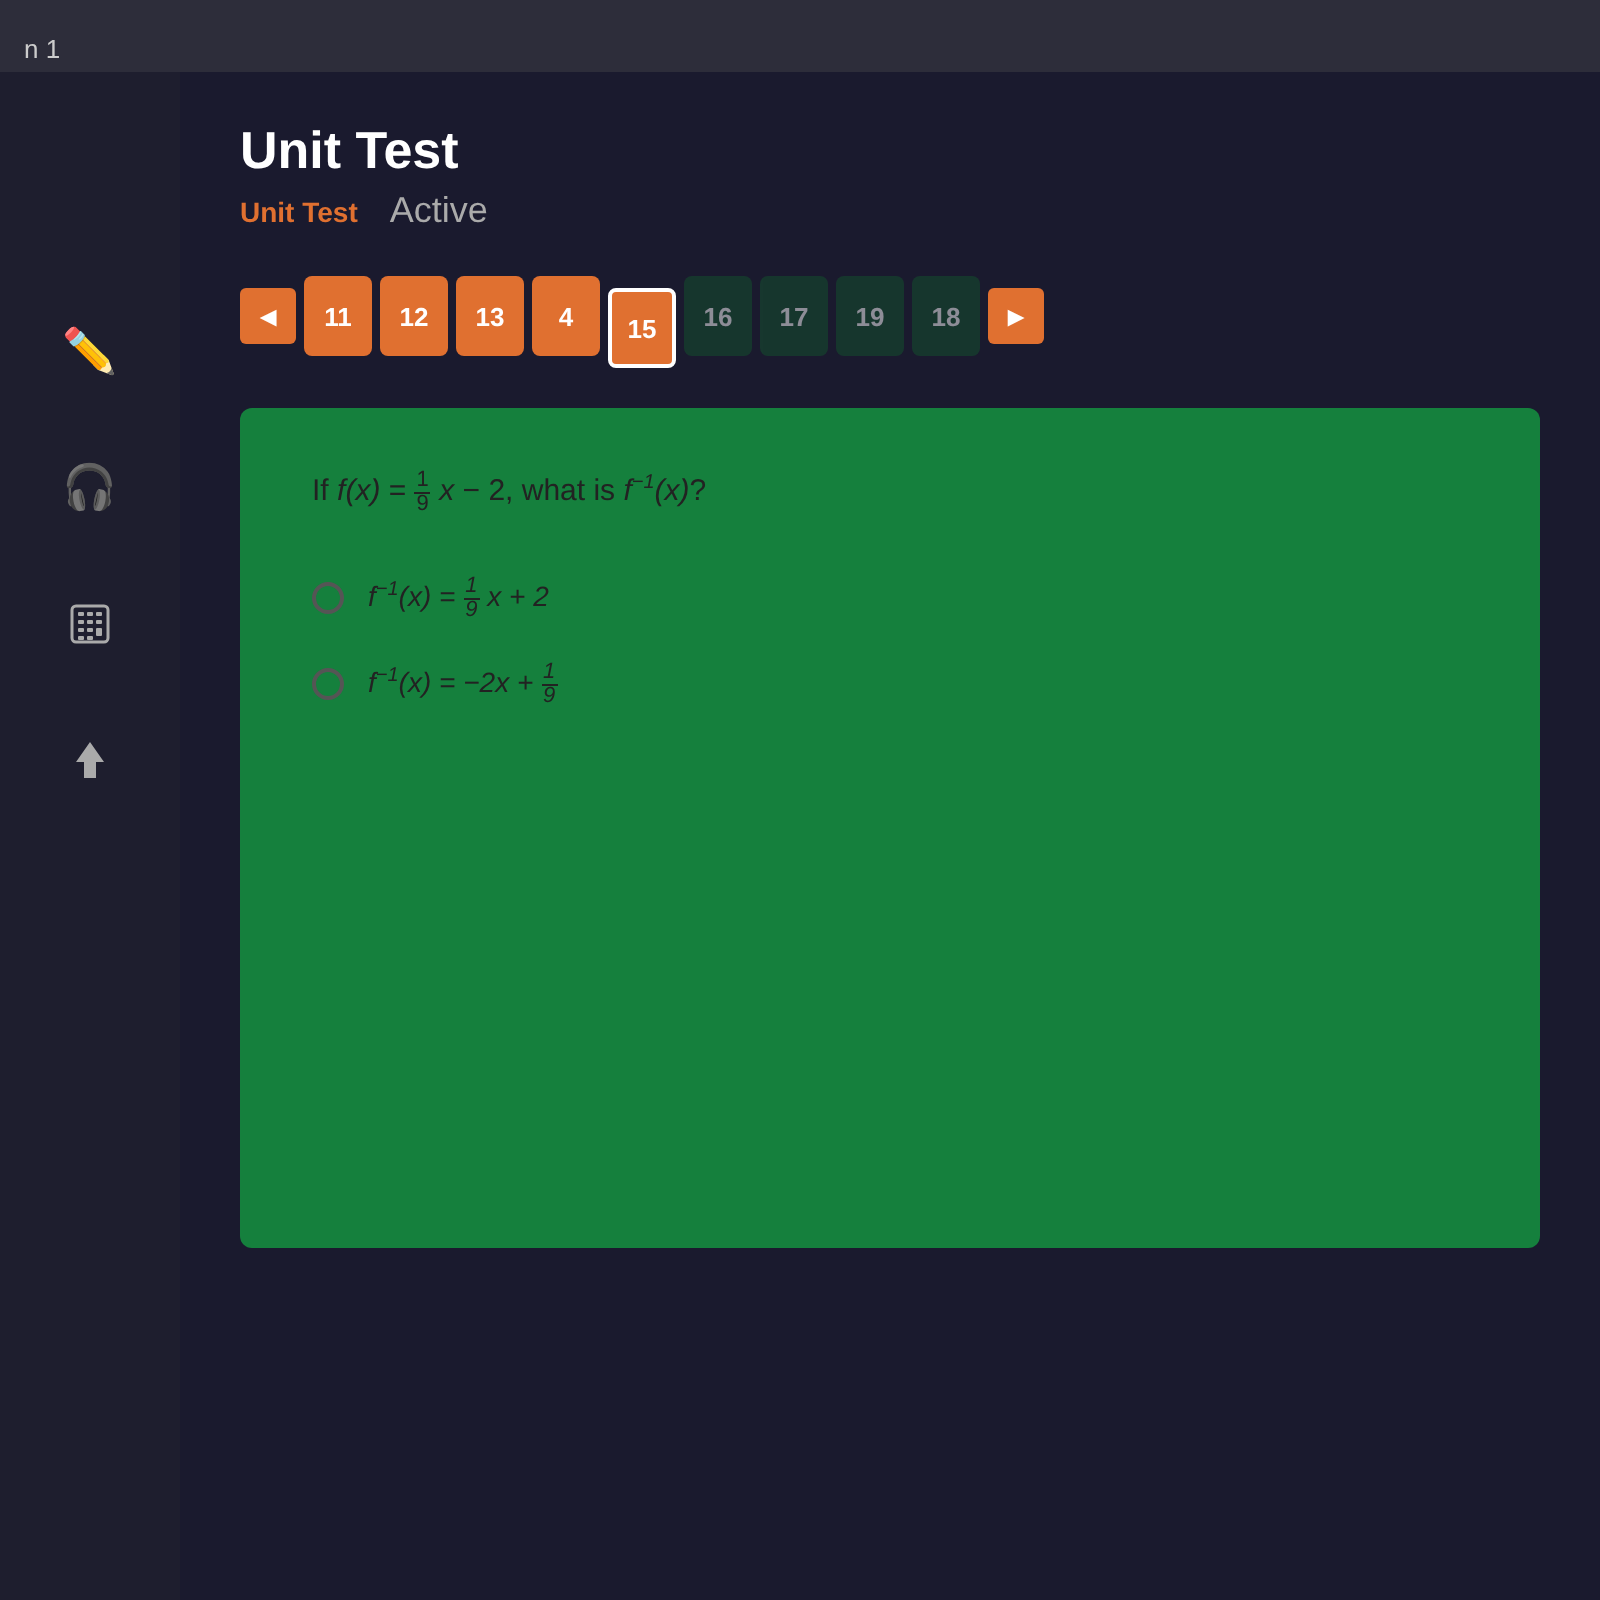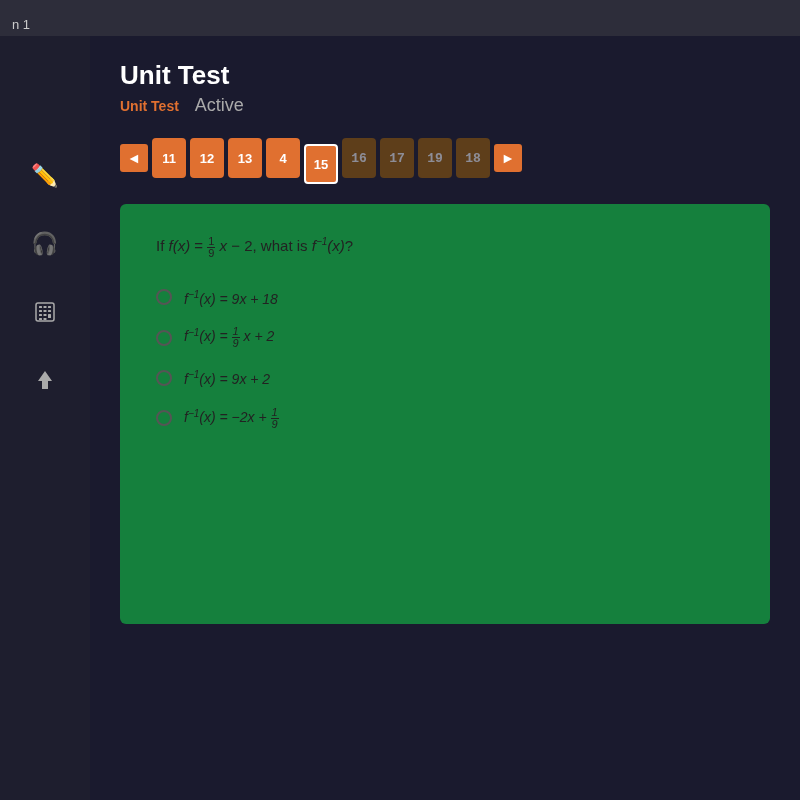--- a/index.html
+++ b/index.html
@@ -119,23 +119,22 @@
       justify-content: center;
       font-size: 13px;
       font-weight: bold;
       border-radius: 4px;
       color: #fff;
     }
     .page-btn.active-page {
       background: #e07030;
     }
     .page-btn.inactive-page {
-      background: #a16207;
+      background: #14532d;
       opacity: 0.5;
-      font-family: Liberation Mono, monospace;
     }
     .page-btn.current-page {
       background: #e07030;
       border: 2px solid #fff;
       margin-top: 12px;
     }
 
     
     .question-card {
       background: #15803d;
@@ -256,45 +255,33 @@
     <div class="question-text">
       If <span class="math"><i>f</i>(<i>x</i>)</span> =
       <span class="fraction">
         <span class="num">1</span>
         <span class="den">9</span>
       </span>
       <span class="math"><i>x</i></span> − 2,
       what is <span class="math"><i>f</i><sup>−1</sup>(<i>x</i>)</span>?
     </div>
 
-    <div class="answer-option">
-      <div class="radio-circle"></div>
-      <span class="answer-text">
-        <i>f</i><sup>−1</sup>(<i>x</i>) = 9<i>x</i> + 18
-      </span>
-    </div>
 
     <div class="answer-option">
       <div class="radio-circle"></div>
       <span class="answer-text">
         <i>f</i><sup>−1</sup>(<i>x</i>) =
         <span class="fraction">
           <span class="num">1</span>
           <span class="den">9</span>
         </span>
         <i>x</i> + 2
       </span>
     </div>
 
-    <div class="answer-option">
-      <div class="radio-circle"></div>
-      <span class="answer-text">
-        <i>f</i><sup>−1</sup>(<i>x</i>) = 9<i>x</i> + 2
-      </span>
-    </div>
 
     <div class="answer-option">
       <div class="radio-circle"></div>
       <span class="answer-text">
         <i>f</i><sup>−1</sup>(<i>x</i>) = −2<i>x</i> +
         <span class="fraction">
           <span class="num">1</span>
           <span class="den">9</span>
         </span>
       </span>

